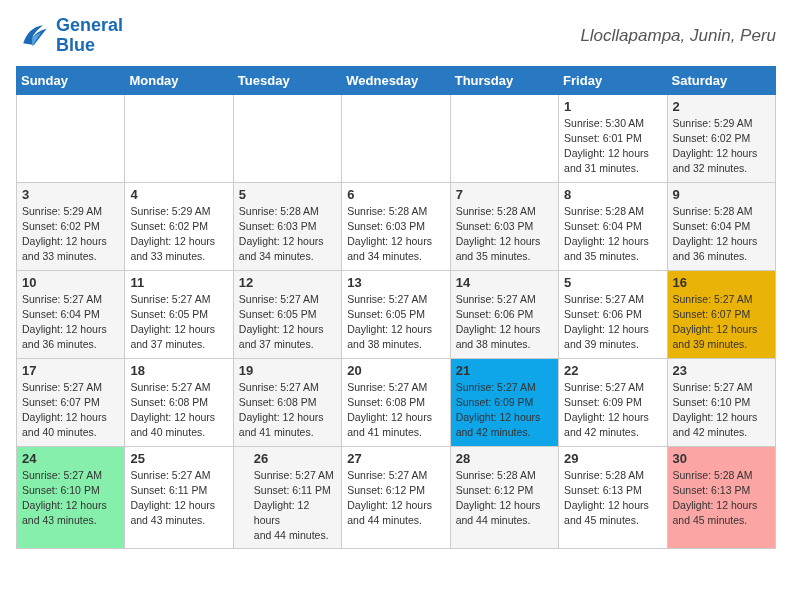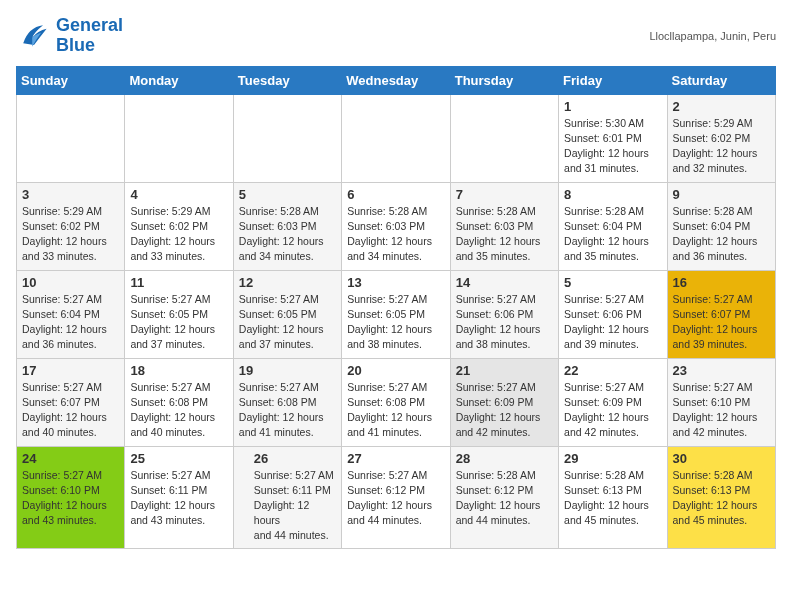--- a/index.html
+++ b/index.html
@@ -33,22 +33,23 @@
     }
     .title-section {
       text-align: right;
     }
     .month-title {
       font-size: 38px;
       font-weight: bold;
       color: #333;
     }
     .subtitle {
-      font-size: 11px;
+      font-size: 17px;
       color: #555;
+      font-style: italic;
     }
     table {
       width: 100%;
       border-collapse: collapse;
       table-layout: fixed;
     }
     th {
       background-color: #2979c2;
       color: #fff;
       font-size: 13px;
@@ -263,21 +264,21 @@
 Daylight: 12 hours
 and 41 minutes.</div>
         </td>
         <td style="background: rgb(255, 255, 255);">
           <div class="day-num">20</div>
           <div class="day-info" style="white-space: pre-line;">Sunrise: 5:27 AM
 Sunset: 6:08 PM
 Daylight: 12 hours
 and 41 minutes.</div>
         </td>
-        <td style="background: #e5e5e5;">
+        <td style="background: #0ea5e9;">
           <div class="day-num">21</div>
           <div class="day-info" style="white-space: pre-line;">Sunrise: 5:27 AM
 Sunset: 6:09 PM
 Daylight: 12 hours
 and 42 minutes.</div>
         </td>
         <td style="background: rgb(255, 255, 255);">
           <div class="day-num">22</div>
           <div class="day-info" style="white-space: pre-line;">Sunrise: 5:27 AM
 Sunset: 6:09 PM
@@ -286,21 +287,21 @@
         </td>
         <td style="background: rgb(245, 245, 245);">
           <div class="day-num">23</div>
           <div class="day-info" style="white-space: pre-line;">Sunrise: 5:27 AM
 Sunset: 6:10 PM
 Daylight: 12 hours
 and 42 minutes.</div>
         </td>
       </tr>
       <tr>
-        <td style="background: #84cc16;">
+        <td style="background: #86efac;">
           <div class="day-num">24</div>
           <div class="day-info" style="white-space: pre-line;">Sunrise: 5:27 AM
 Sunset: 6:10 PM
 Daylight: 12 hours
 and 43 minutes.</div>
         </td>
         <td style="background: rgb(255, 255, 255);">
           <div class="day-num">25</div>
           <div class="day-info" style="white-space: pre-line;">Sunrise: 5:27 AM
 Sunset: 6:11 PM
@@ -328,21 +329,21 @@
 Daylight: 12 hours
 and 44 minutes.</div>
         </td>
         <td style="background: rgb(255, 255, 255);">
           <div class="day-num">29</div>
           <div class="day-info" style="white-space: pre-line;">Sunrise: 5:28 AM
 Sunset: 6:13 PM
 Daylight: 12 hours
 and 45 minutes.</div>
         </td>
-        <td style="background: #fde047;">
+        <td style="background: #fca5a5;">
           <div class="day-num">30</div>
           <div class="day-info" style="white-space: pre-line;">Sunrise: 5:28 AM
 Sunset: 6:13 PM
 Daylight: 12 hours
 and 45 minutes.</div>
         </td>
       </tr>
     </tbody>
 </table>
 

